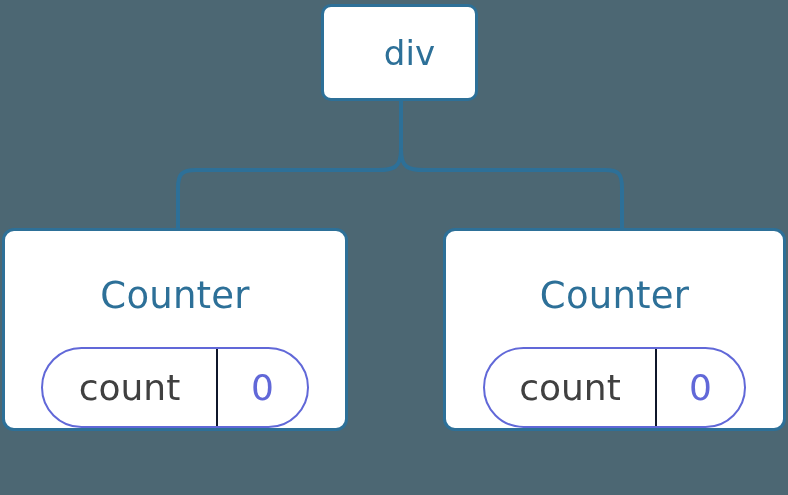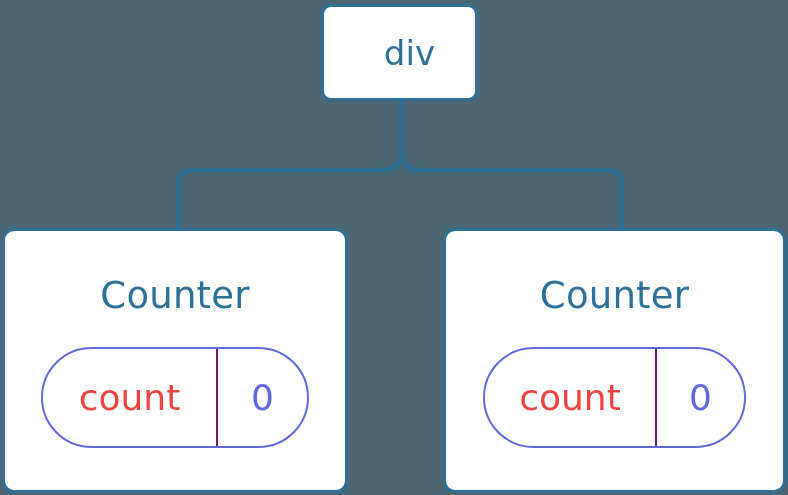--- a/index.html
+++ b/index.html
@@ -50,21 +50,21 @@
   .node-div-label {
     color: #2d7098;
     font-size: 34px;
     line-height: 1;
     letter-spacing: 0.2px;
   }
 
   
   .counter-box {
     top: 228px;
-    height: 265px;
+    height: 203px;
     display: flex;
     flex-direction: column;
     align-items: center;
     border-radius: 12px;
   }
   #node-counter-0 {
     left: 2px;
     width: 346px;
   }
   #node-counter-1 {
@@ -94,25 +94,25 @@
     overflow: hidden;
   }
   #pill-0 { width: 268px; }
   #pill-1 { width: 263px; }
 
   .pill-key {
     flex: 0 0 auto;
     display: flex;
     align-items: center;
     justify-content: center;
-    color: #ef4444;
+    color: #404040;
     font-size: 36px;
     line-height: 1;
     box-sizing: border-box;
-    border-right: 2px solid #701a75;
+    border-right: 2px solid #0f172a;
   }
   #pill-0 .pill-key { width: 175px; }
   #pill-1 .pill-key { width: 172px; }
 
   .pill-value {
     flex: 1 1 auto;
     display: flex;
     align-items: center;
     justify-content: center;
     color: #6168d8;

